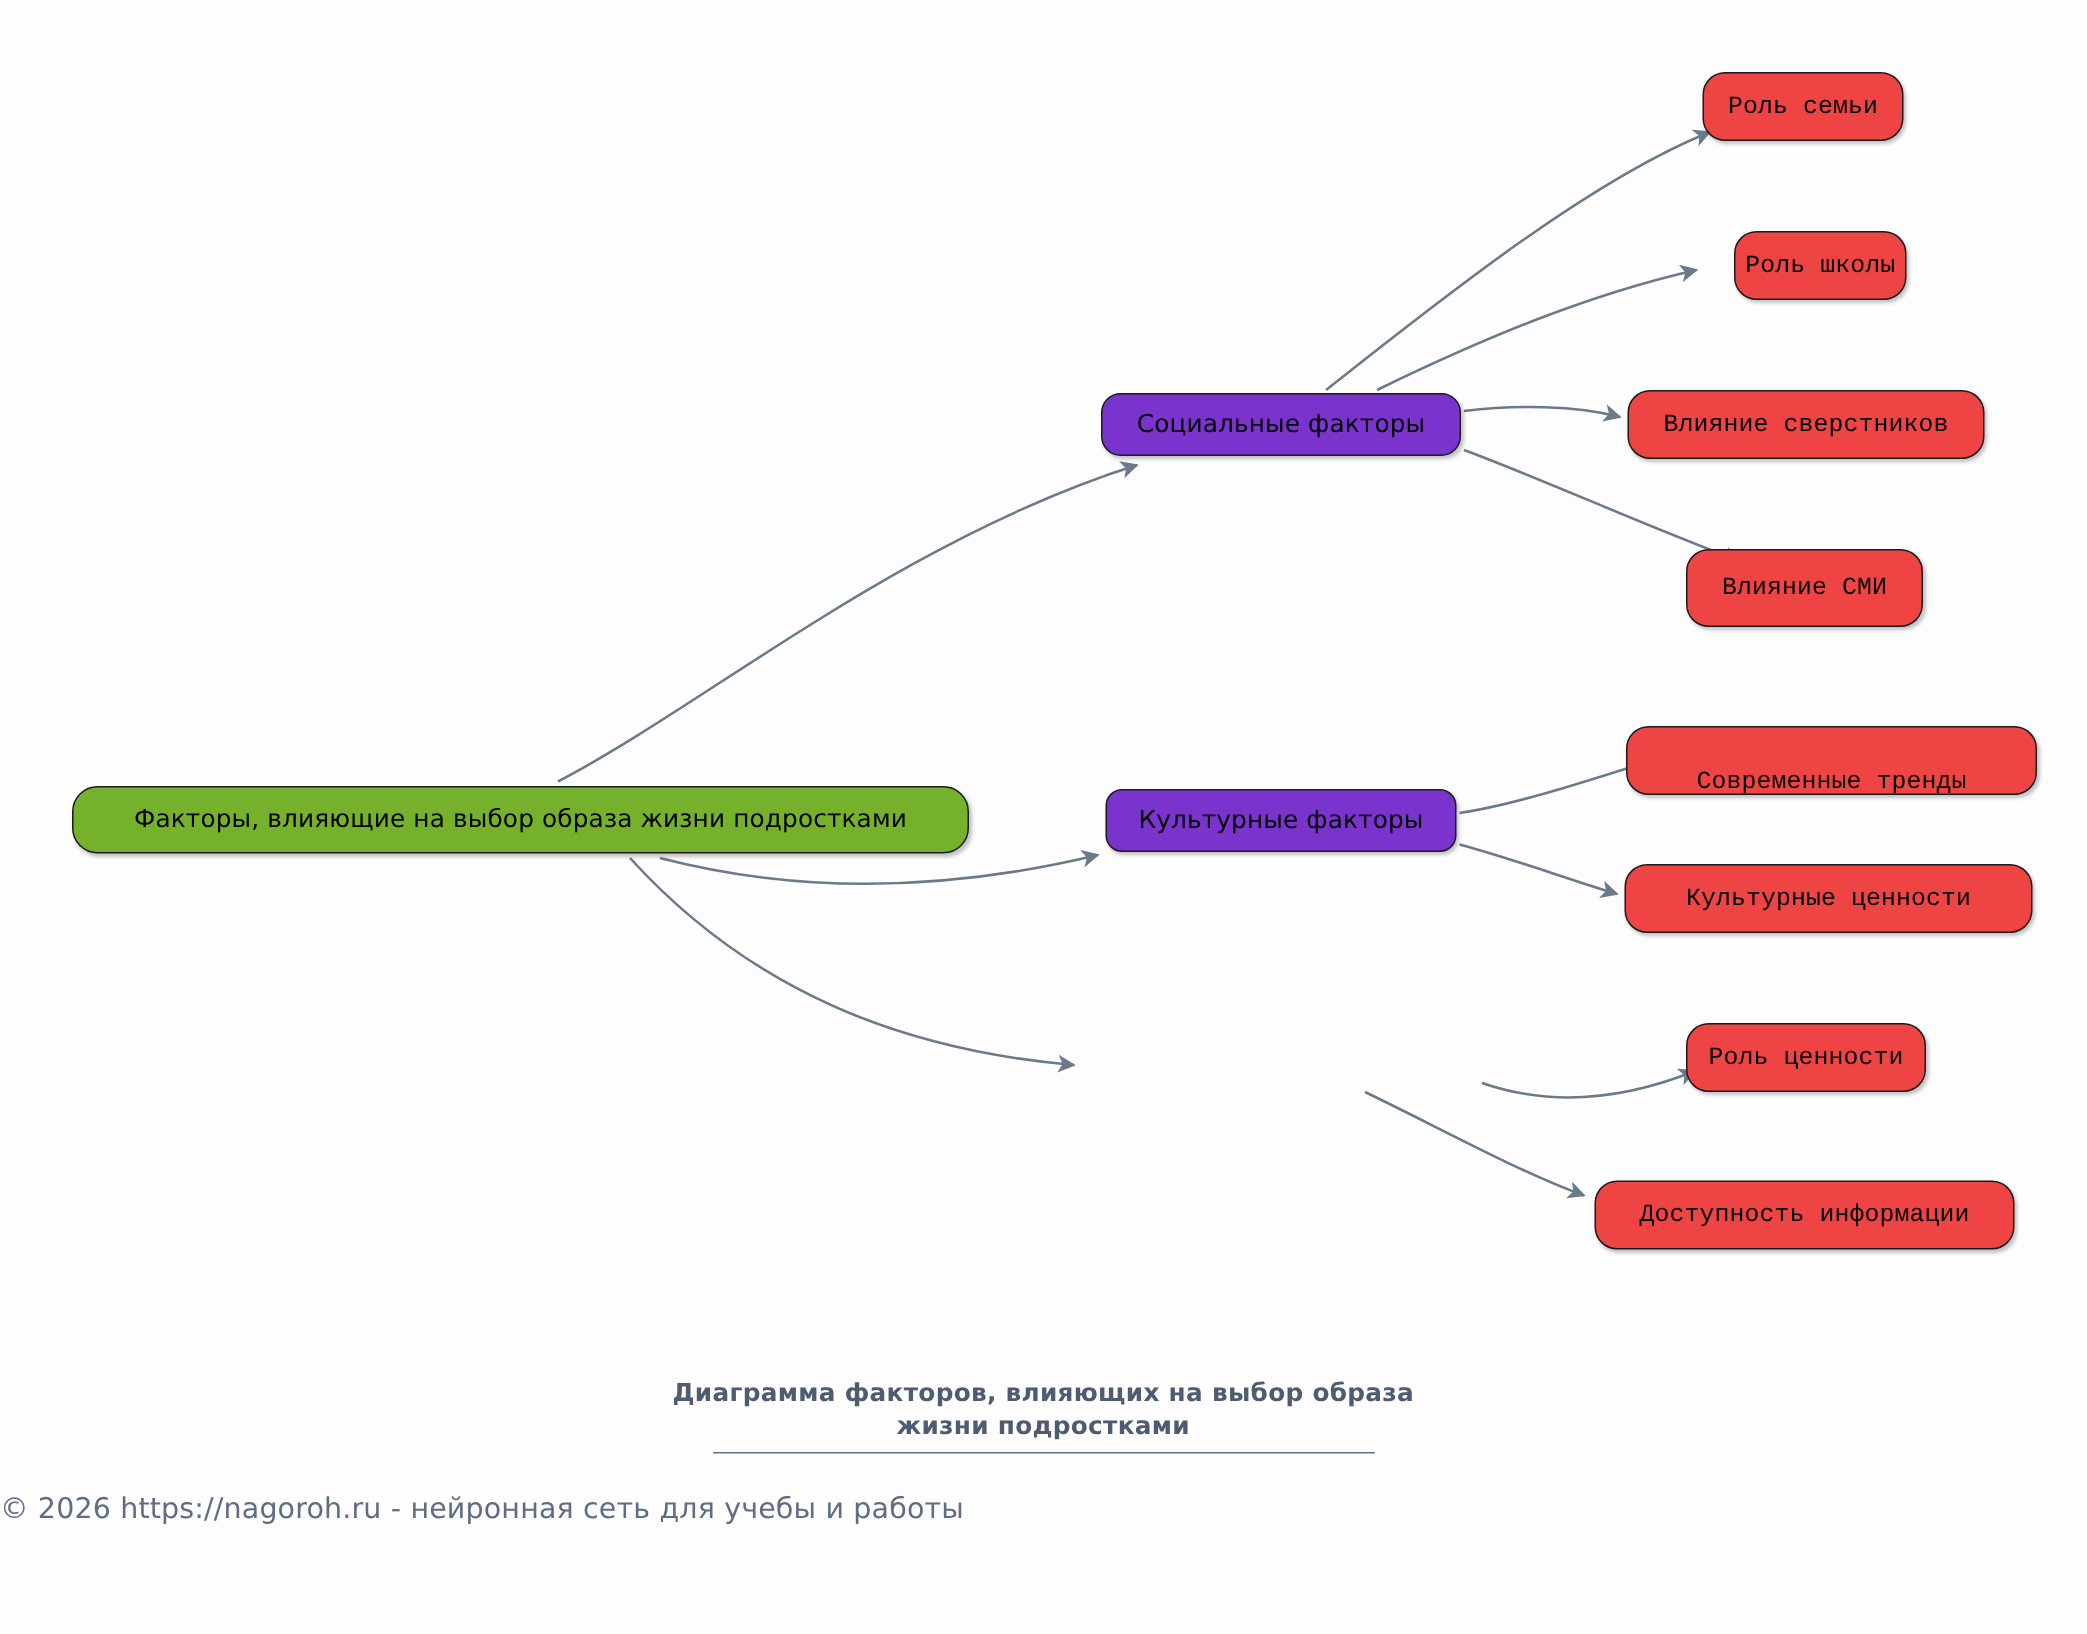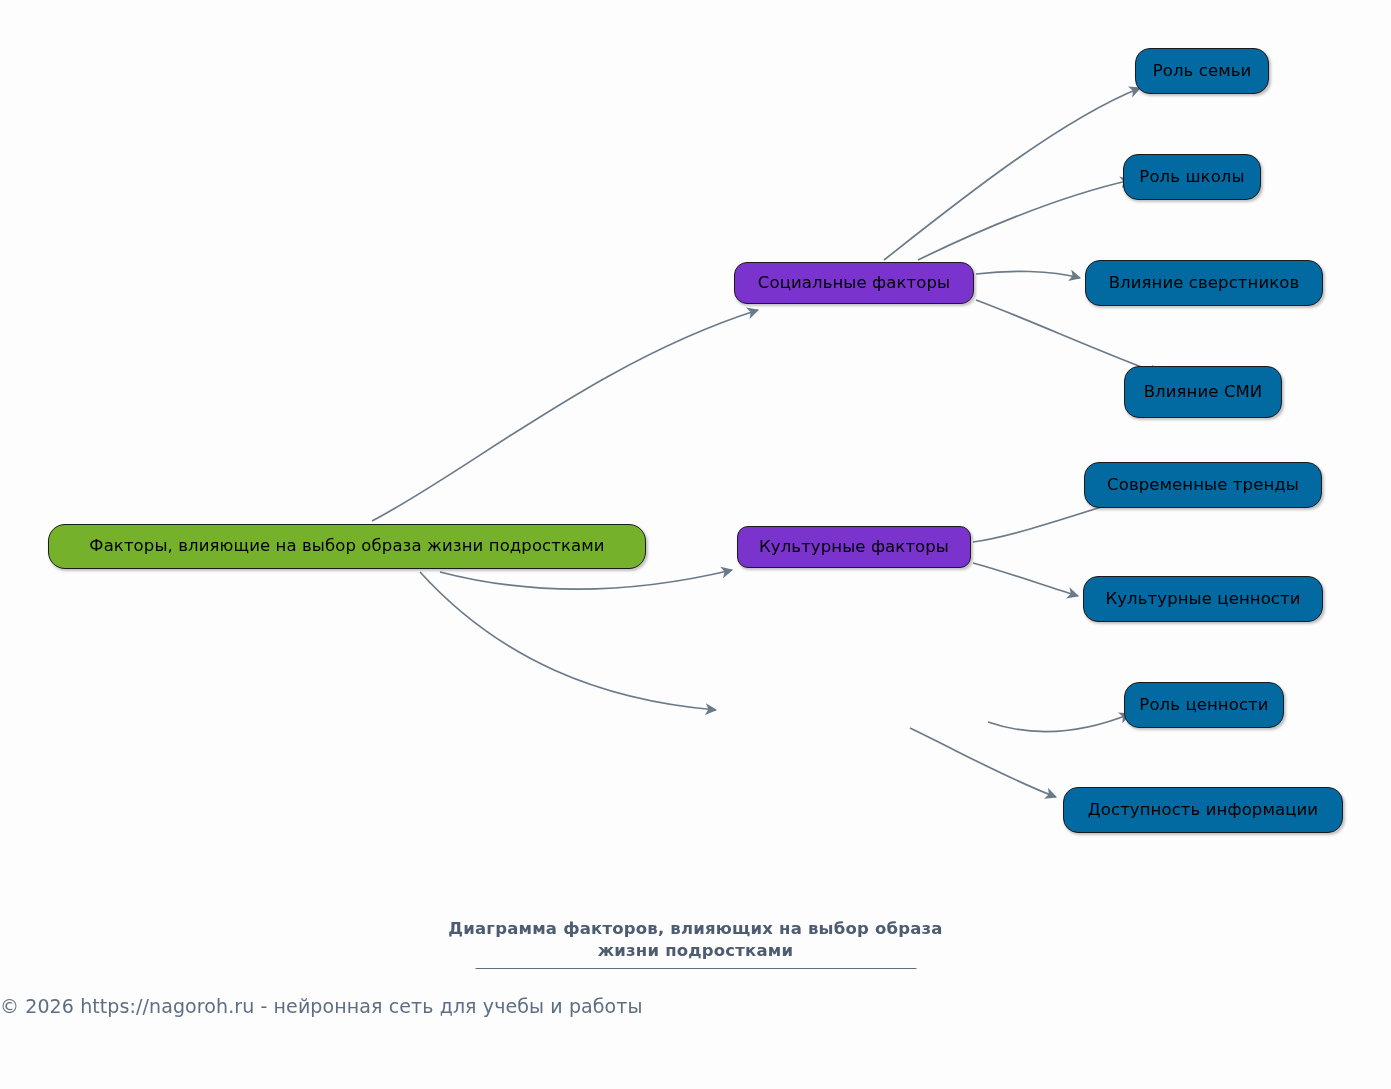--- a/index.html
+++ b/index.html
@@ -47,22 +47,23 @@
     background: #76b12b;
     border-color: #1b1b1b;
     border-radius: 17px;
   }
   .node.branch {
     background: #7b33ce;
     border-color: #1b1b1b;
     border-radius: 13px;
   }
   .node.leaf {
-    background: #0369a1;
+    background: #ef4444;
     border-color: #1b1b1b;
+    font-family: Liberation Mono, monospace;
   }
   #caption {
     position: absolute;
     left: 0;
     width: 1391px;
     top: 918px;
     text-align: center;
     font-size: 16.5px;
     font-weight: bold;
     line-height: 1.35;
@@ -122,37 +123,37 @@
   <div class="node root" style="left:48px; top:524px; width:598px; height:45px;">
     <span>Факторы, влияющие на выбор образа жизни подростками</span>
   </div>
 
   <div class="node branch" style="left:734px; top:262px; width:240px; height:42px;">
     <span>Социальные факторы</span>
   </div>
   <div class="node leaf" style="left:1135px; top:48px; width:134px; height:46px;">
     <span>Роль семьи</span>
   </div>
-  <div class="node leaf" style="left:1123px; top:154px; width:138px; height:46px;">
+  <div class="node leaf" style="left:1156px; top:154px; width:115px; height:46px;">
     <span>Роль школы</span>
   </div>
   <div class="node leaf" style="left:1085px; top:260px; width:238px; height:46px;text-align:right;">
     <span>Влияние сверстников</span>
   </div>
   <div class="node leaf" style="left:1124px; top:366px; width:158px; height:52px;">
     <span>Влияние СМИ</span>
   </div>
 
   <div class="node branch" style="left:737px; top:526px; width:234px; height:42px;border-radius:11px;">
     <span>Культурные факторы</span>
   </div>
-  <div class="node leaf" style="left:1084px; top:462px; width:238px; height:46px;">
+  <div class="node leaf" style="left:1084px; top:484px; width:274px; height:46px;align-items:flex-end;">
     <span>Современные тренды</span>
   </div>
-  <div class="node leaf" style="left:1083px; top:576px; width:240px; height:46px;">
+  <div class="node leaf" style="left:1083px; top:576px; width:272px; height:46px;">
     <span>Культурные ценности</span>
   </div>
 
   <div class="node leaf" style="left:1124px; top:682px; width:160px; height:46px;">
     <span>Роль ценности</span>
   </div>
   <div class="node leaf" style="left:1063px; top:787px; width:280px; height:46px;">
     <span>Доступность информации</span>
   </div>
 

